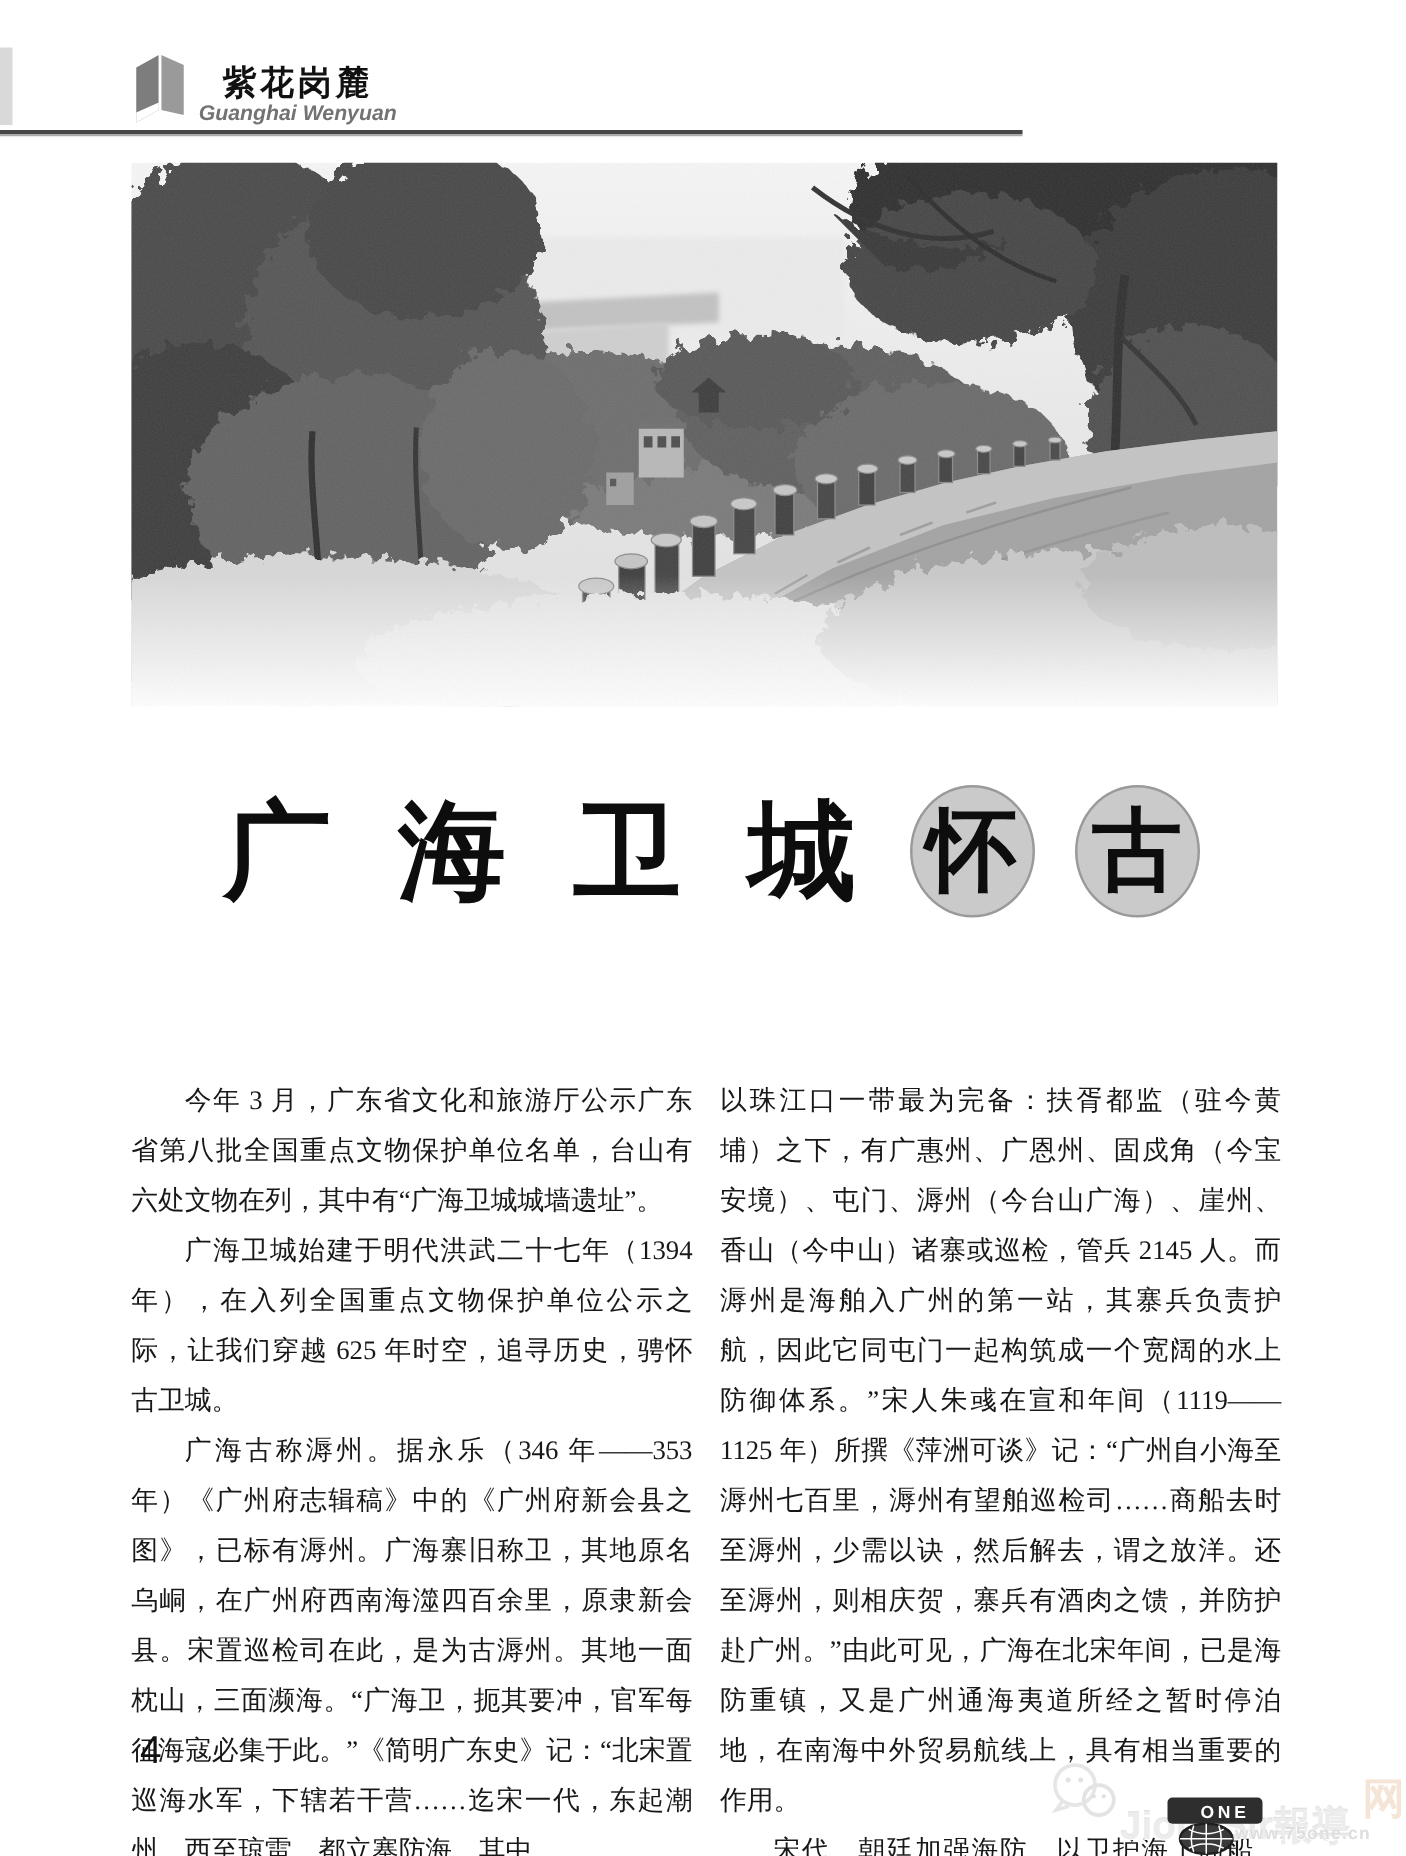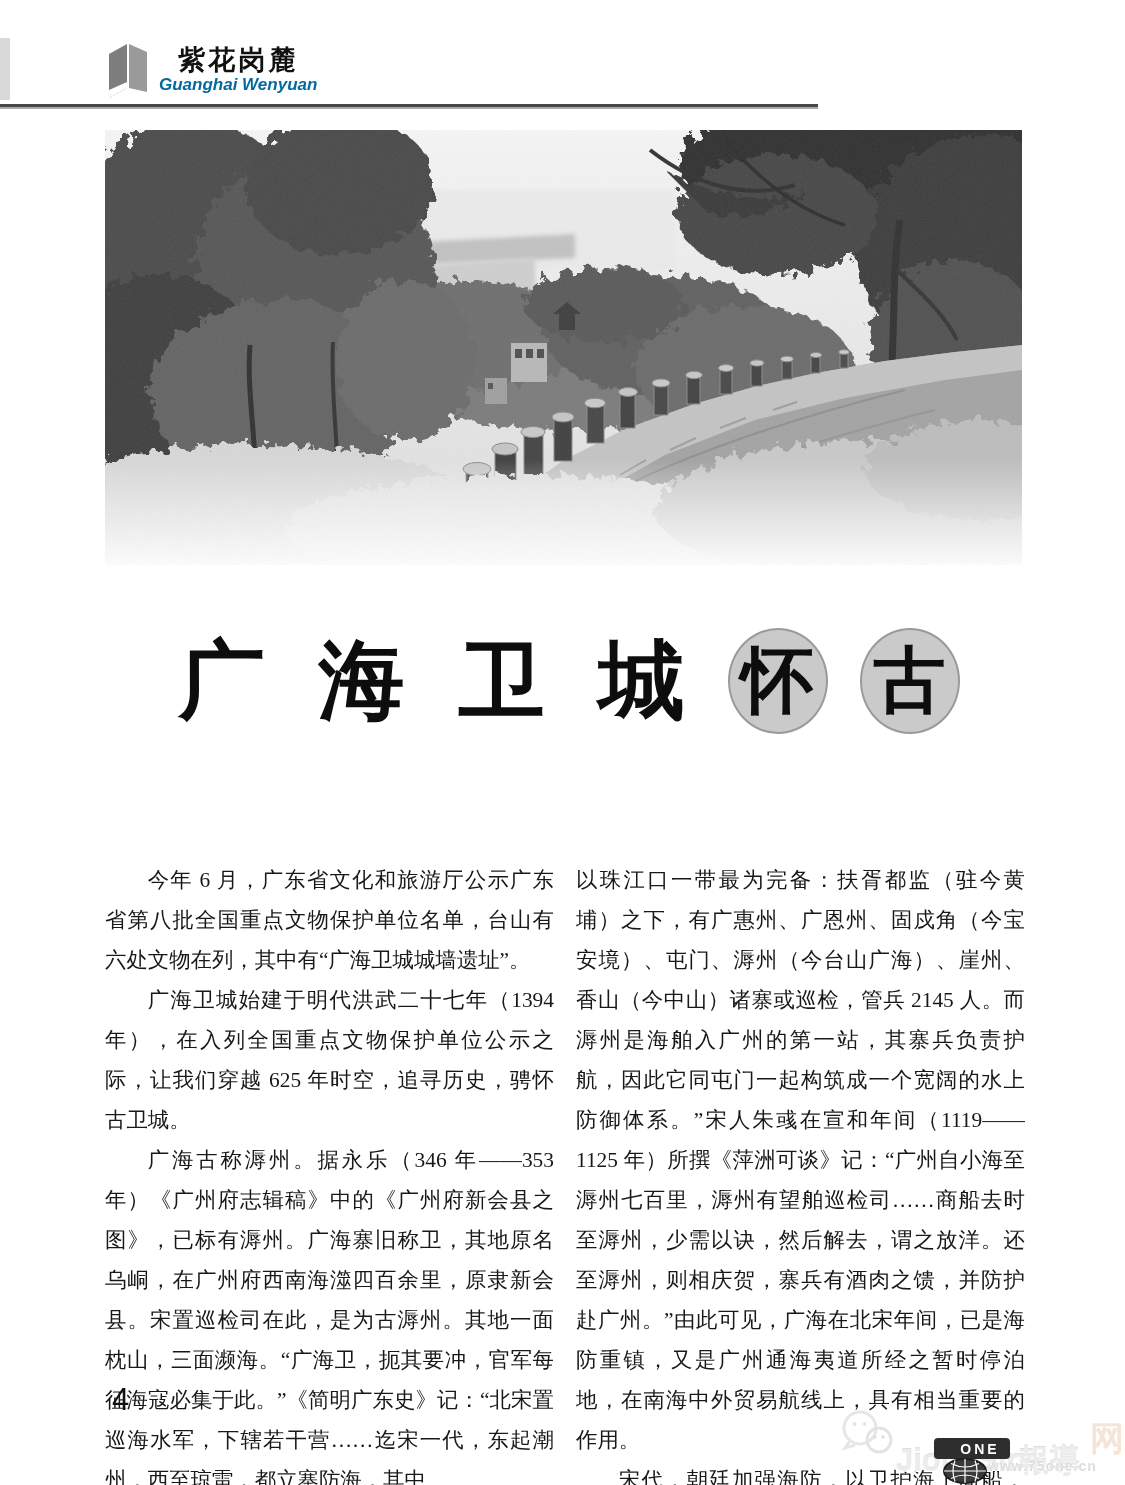--- a/index.html
+++ b/index.html
@@ -2,30 +2,30 @@
 <html><head>
 <meta charset="utf-8">
 <style>
   html,body{margin:0;padding:0;background:#ffffff;}
   .page{
     position:relative;width:1125px;height:1485px;background:#ffffff;
     font-family:"Liberation Serif","DejaVu Serif",serif;color:#1c1c1c;overflow:hidden;
   }
   
   .edge-strip{position:absolute;left:0;top:38px;width:10px;height:62px;background:#d9d9d9;}
-  .masthead{position:absolute;left:103px;top:40px;display:flex;align-items:center;}
+  .masthead{position:absolute;left:103px;top:40px;display:flex;align-items:flex-end;}
   .logo-icon{width:48px;height:60px;margin-right:8px;}
   .masthead-text{display:flex;flex-direction:column;align-items:center;line-height:1.05;}
   .masthead-title{
     font-family:"Liberation Sans","DejaVu Sans",sans-serif;
     font-size:27px;font-weight:bold;letter-spacing:3px;color:#111;
   }
   .masthead-sub{
     font-family:"Liberation Sans","DejaVu Sans",sans-serif;
-    font-size:17px;font-weight:bold;font-style:italic;color:#0369a1;margin-top:2px;
+    font-size:17px;font-weight:bold;font-style:italic;color:#737373;margin-top:2px;
   }
   .header-rule{position:absolute;left:0;top:104px;width:818px;height:5px;
     background:linear-gradient(#474747 0 60%,#ababab 60% 100%);}
   
   .photo{position:absolute;left:105px;top:130px;width:917px;height:435px;overflow:hidden;background:#fff;}
   .photo svg{display:block;}
   
   .title-row{
     position:absolute;left:105px;top:622px;width:917px;height:118px;
     display:flex;align-items:center;justify-content:center;
@@ -244,21 +244,21 @@
     <span class="title-circle">
       <span class="circ-char">怀</span>
     </span>
     <span class="title-circle">
       <span class="circ-char">古</span>
     </span>
   </div>
 
 
   <div class="col col-left">
-    <p>今年 6 月，广东省文化和旅游厅公示广东省第八批全国重点文物保护单位名单，台山有六处文物在列，其中有“广海卫城城墙遗址”。</p>
+    <p>今年 3 月，广东省文化和旅游厅公示广东省第八批全国重点文物保护单位名单，台山有六处文物在列，其中有“广海卫城城墙遗址”。</p>
     <p>广海卫城始建于明代洪武二十七年（1394 年），在入列全国重点文物保护单位公示之际，让我们穿越 625 年时空，追寻历史，骋怀古卫城。</p>
     <p>广海古称溽州。据永乐（346 年——353 年）《广州府志辑稿》中的《广州府新会县之图》，已标有溽州。广海寨旧称卫，其地原名乌峒，在广州府西南海澨四百余里，原隶新会县。宋置巡检司在此，是为古溽州。其地一面枕山，三面濒海。“广海卫，扼其要冲，官军每征海寇必集于此。”《简明广东史》记：“北宋置巡海水军，下辖若干营……迄宋一代，东起潮州，西至琼雷，都立寨防海，其中</p>
   </div>
 
   <div class="col col-right">
     <p class="no-indent">以珠江口一带最为完备：扶胥都监（驻今黄埔）之下，有广惠州、广恩州、固戍角（今宝安境）、屯门、溽州（今台山广海）、崖州、香山（今中山）诸寨或巡检，管兵 2145 人。而溽州是海舶入广州的第一站，其寨兵负责护航，因此它同屯门一起构筑成一个宽阔的水上防御体系。”宋人朱彧在宣和年间（1119——1125 年）所撰《萍洲可谈》记：“广州自小海至溽州七百里，溽州有望舶巡检司……商船去时至溽州，少需以诀，然后解去，谓之放洋。还至溽州，则相庆贺，寨兵有酒肉之馈，并防护赴广州。”由此可见，广海在北宋年间，已是海防重镇，又是广州通海夷道所经之暂时停泊地，在南海中外贸易航线上，具有相当重要的作用。</p>
     <p>宋代，朝廷加强海防，以卫护海上商船，对</p>
   </div>
 
   <div class="page-number">4</div>

